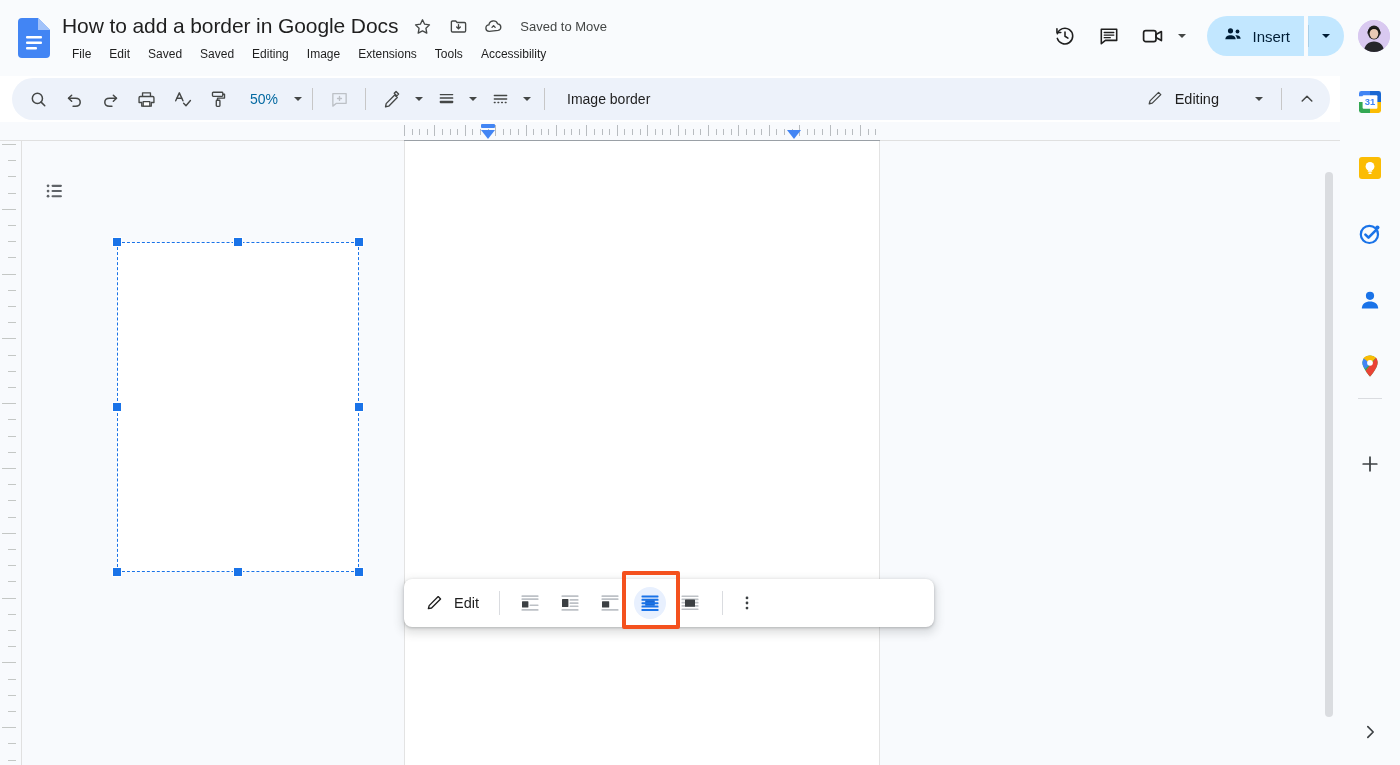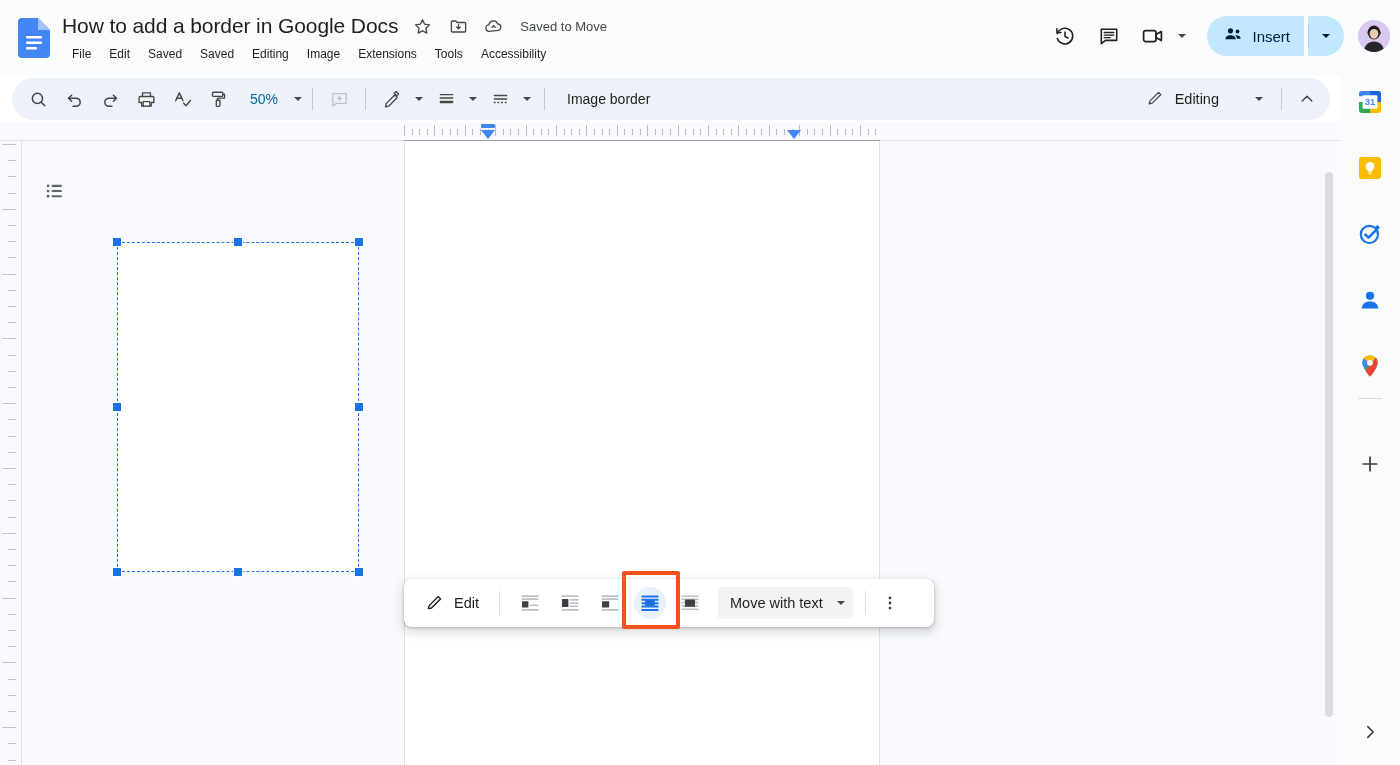--- a/index.html
+++ b/index.html
@@ -683,24 +683,20 @@
       <svg width="20" height="20" viewBox="0 0 20 20">
         <rect x="1.5" y="2.4" width="17" height="1.7" rx=".5" fill="#bdc1c6"></rect>
         <rect x="1.5" y="5.6" width="17" height="1.7" rx=".5" fill="#bdc1c6"></rect>
         <rect x="1.5" y="8.8" width="17" height="1.7" rx=".5" fill="#bdc1c6"></rect>
         <rect x="1.5" y="12" width="17" height="1.7" rx=".5" fill="#bdc1c6"></rect>
         <rect x="1.5" y="15.4" width="17" height="1.7" rx=".5" fill="#bdc1c6"></rect>
         <rect x="5" y="6.4" width="10" height="7.4" rx=".6" fill="#3c4043"></rect>
       </svg>
     </div>
 
-    <div id="move-select">
-      <span id="move-label">Move with text</span>
-      <i class="caret"></i>
-    </div>
 
     <div class="img-sep" style="margin:0 6px 0 12px;"></div>
 
     <div id="kebab-btn">
       <svg width="18" height="18" viewBox="0 0 24 24" fill="#3c4043">
         <circle cx="12" cy="5.2" r="1.85"></circle>
           <circle cx="12" cy="12" r="1.85"></circle>
           <circle cx="12" cy="18.8" r="1.85"></circle>
       </svg>
     </div>

